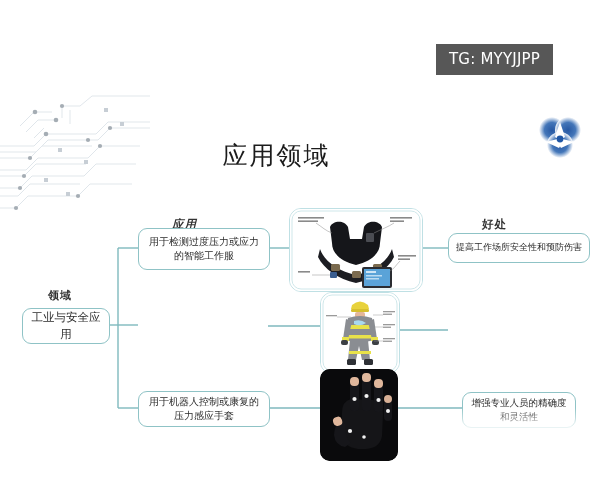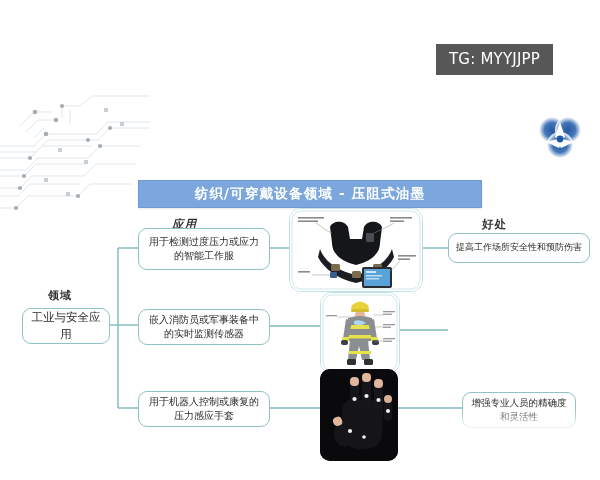--- a/index.html
+++ b/index.html
@@ -153,21 +153,21 @@
       <circle cx="20" cy="20" r="13" fill="url(#lg)" opacity=".95"></circle>
       <circle cx="36" cy="20" r="13" fill="url(#lg)" opacity=".95"></circle>
       <circle cx="28" cy="35" r="13" fill="url(#lg)" opacity=".95"></circle>
       <path d="M28 12 L33 27 L28 30 L23 27 Z" fill="#ffffff"></path>
       <path d="M14 32 L29 28 L30 33 L27 38 Z" fill="#ffffff"></path>
       <path d="M42 32 L27 28 L26 33 L29 38 Z" fill="#ffffff"></path>
       <circle cx="28" cy="29" r="3.4" fill="#1f56a5"></circle>
     </svg>
   </div>
 
-  <div class="subtitle-bar">纺织/可穿戴设备领域  -  压阻式油墨</div>
+  <div class="page-title">应用领域</div>
 
   <div class="domain-head">领域</div>
   <div class="col-head apps">应用</div>
   <div class="col-head benefits">好处</div>
 
   <svg class="wires" viewBox="0 0 600 480" aria-hidden="true">
     <g stroke="#7fb9be" stroke-width="1.4" fill="none">
 
       <path d="M108 289 H118"></path>
 
@@ -186,23 +186,20 @@
       <path d="M398 372 H462"></path>
     </g>
   </svg>
 
   <div class="node node-domain">
     <span class="txt">工业与安全应用</span>
   </div>
 
   <div class="node node-app1">
     <span class="txt">用于检测过度压力或应力的智能工作服</span>
-  </div>
-  <div class="node node-app2">
-    <span class="txt">嵌入消防员或军事装备中的实时监测传感器</span>
   </div>
   <div class="node node-app3">
     <span class="txt">用于机器人控制或康复的压力感应手套</span>
   </div>
 
   <div class="node node-ben1">
     <span class="txt">提高工作场所安全性和预防伤害</span>
   </div>
   <div class="node node-ben3">
     <span class="txt">增强专业人员的精确度和灵活性</span>

